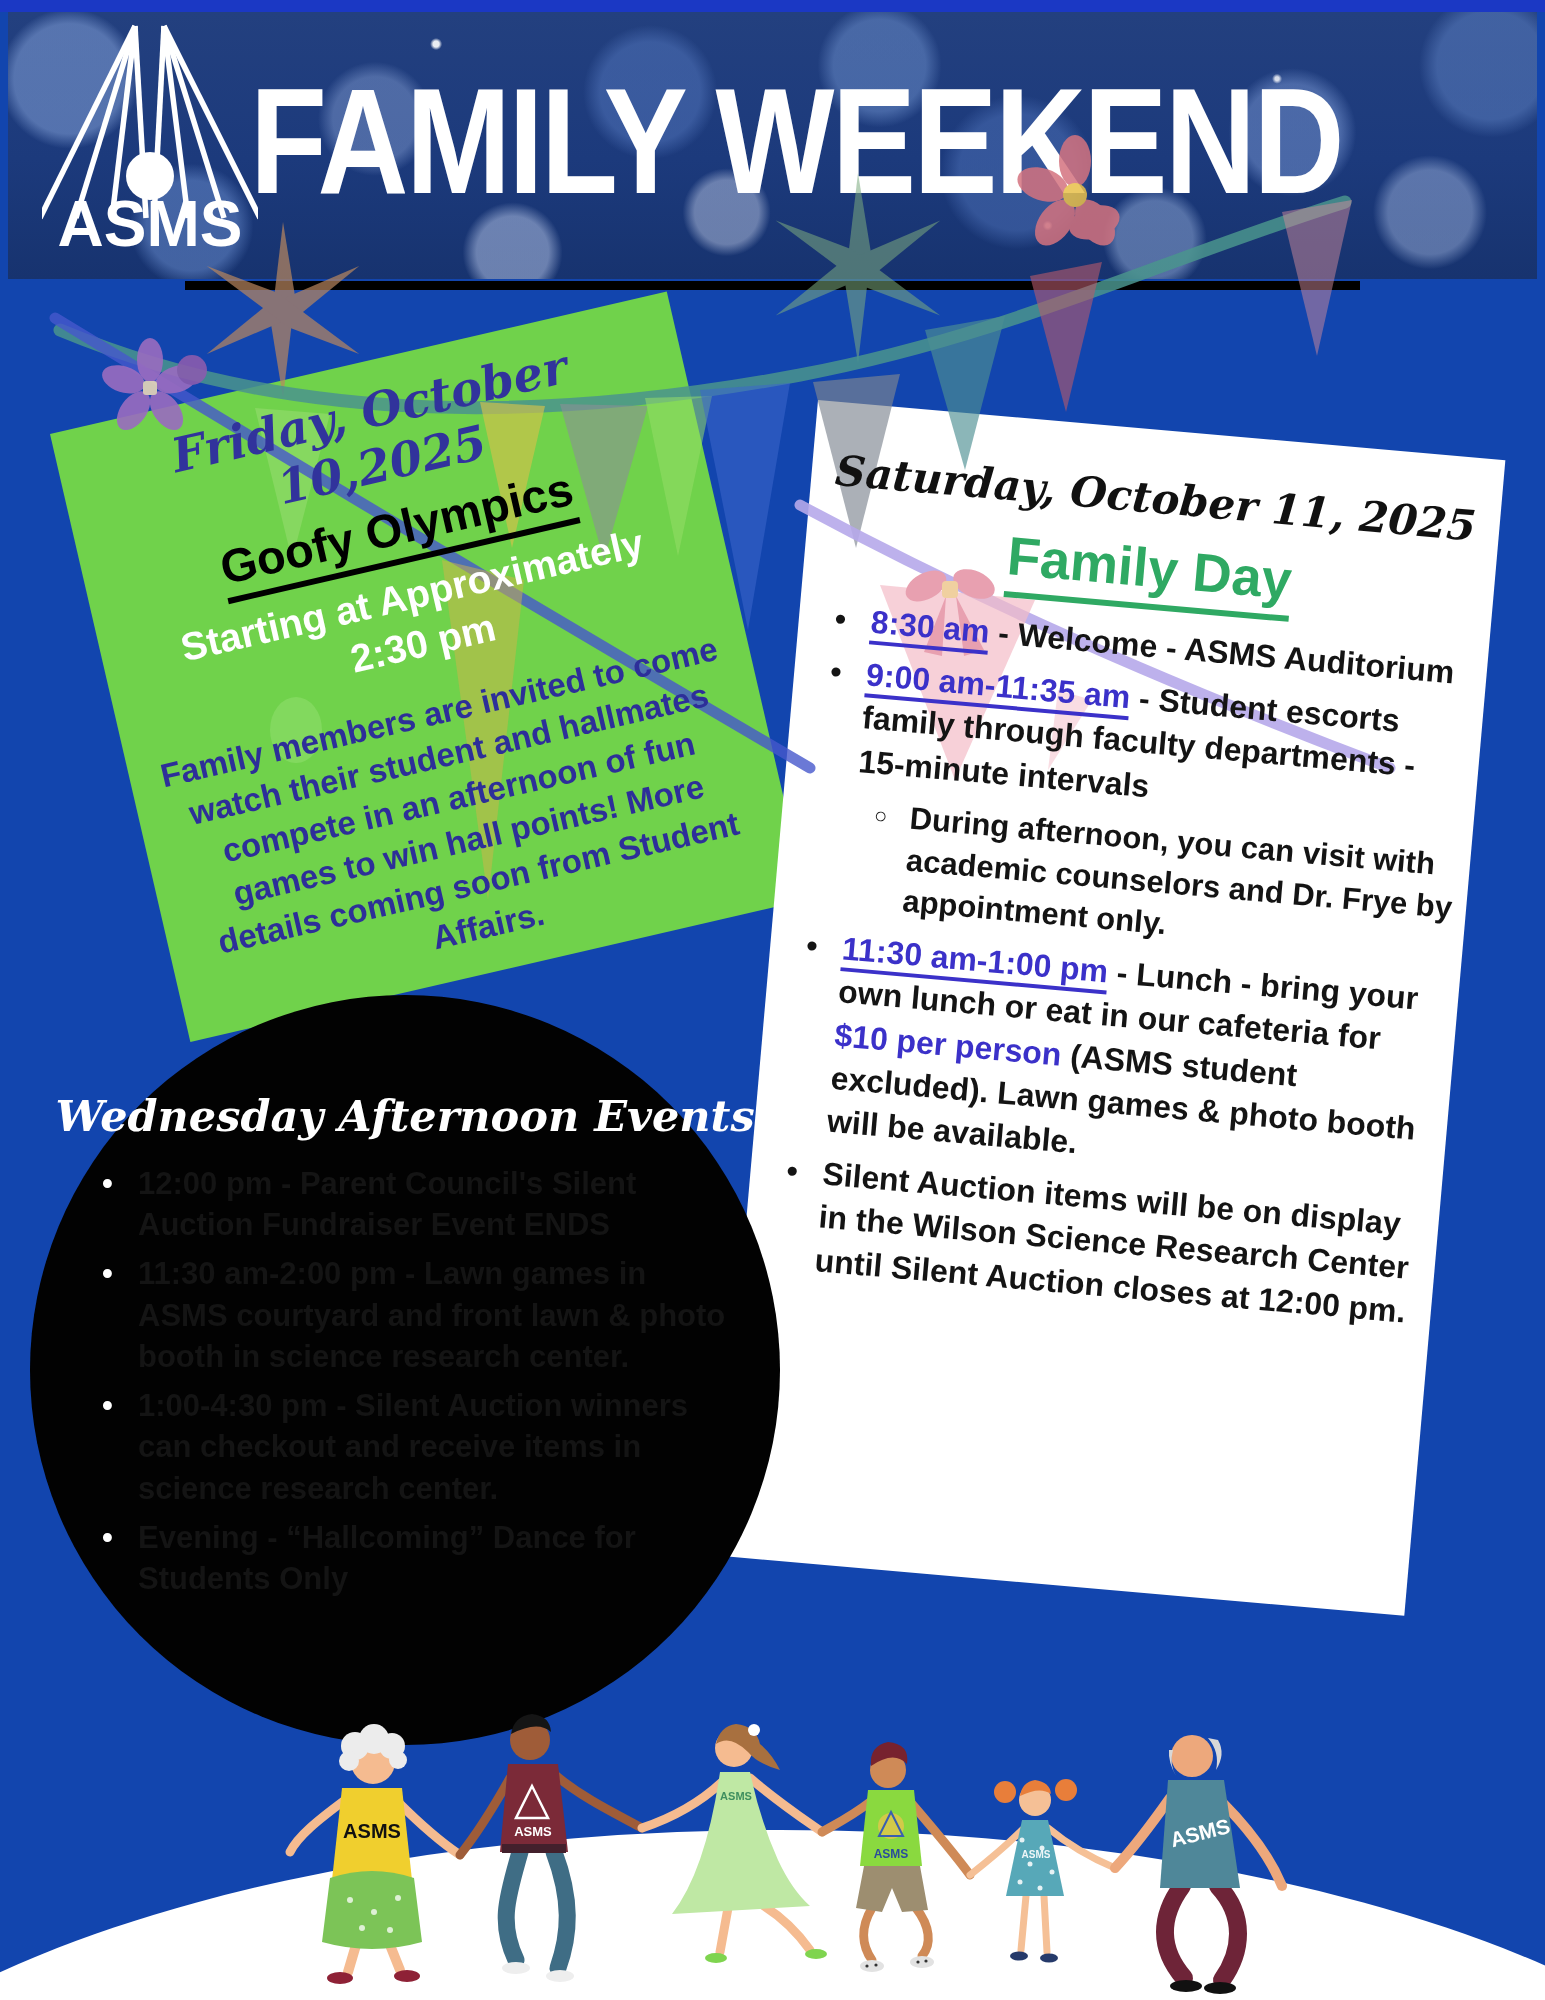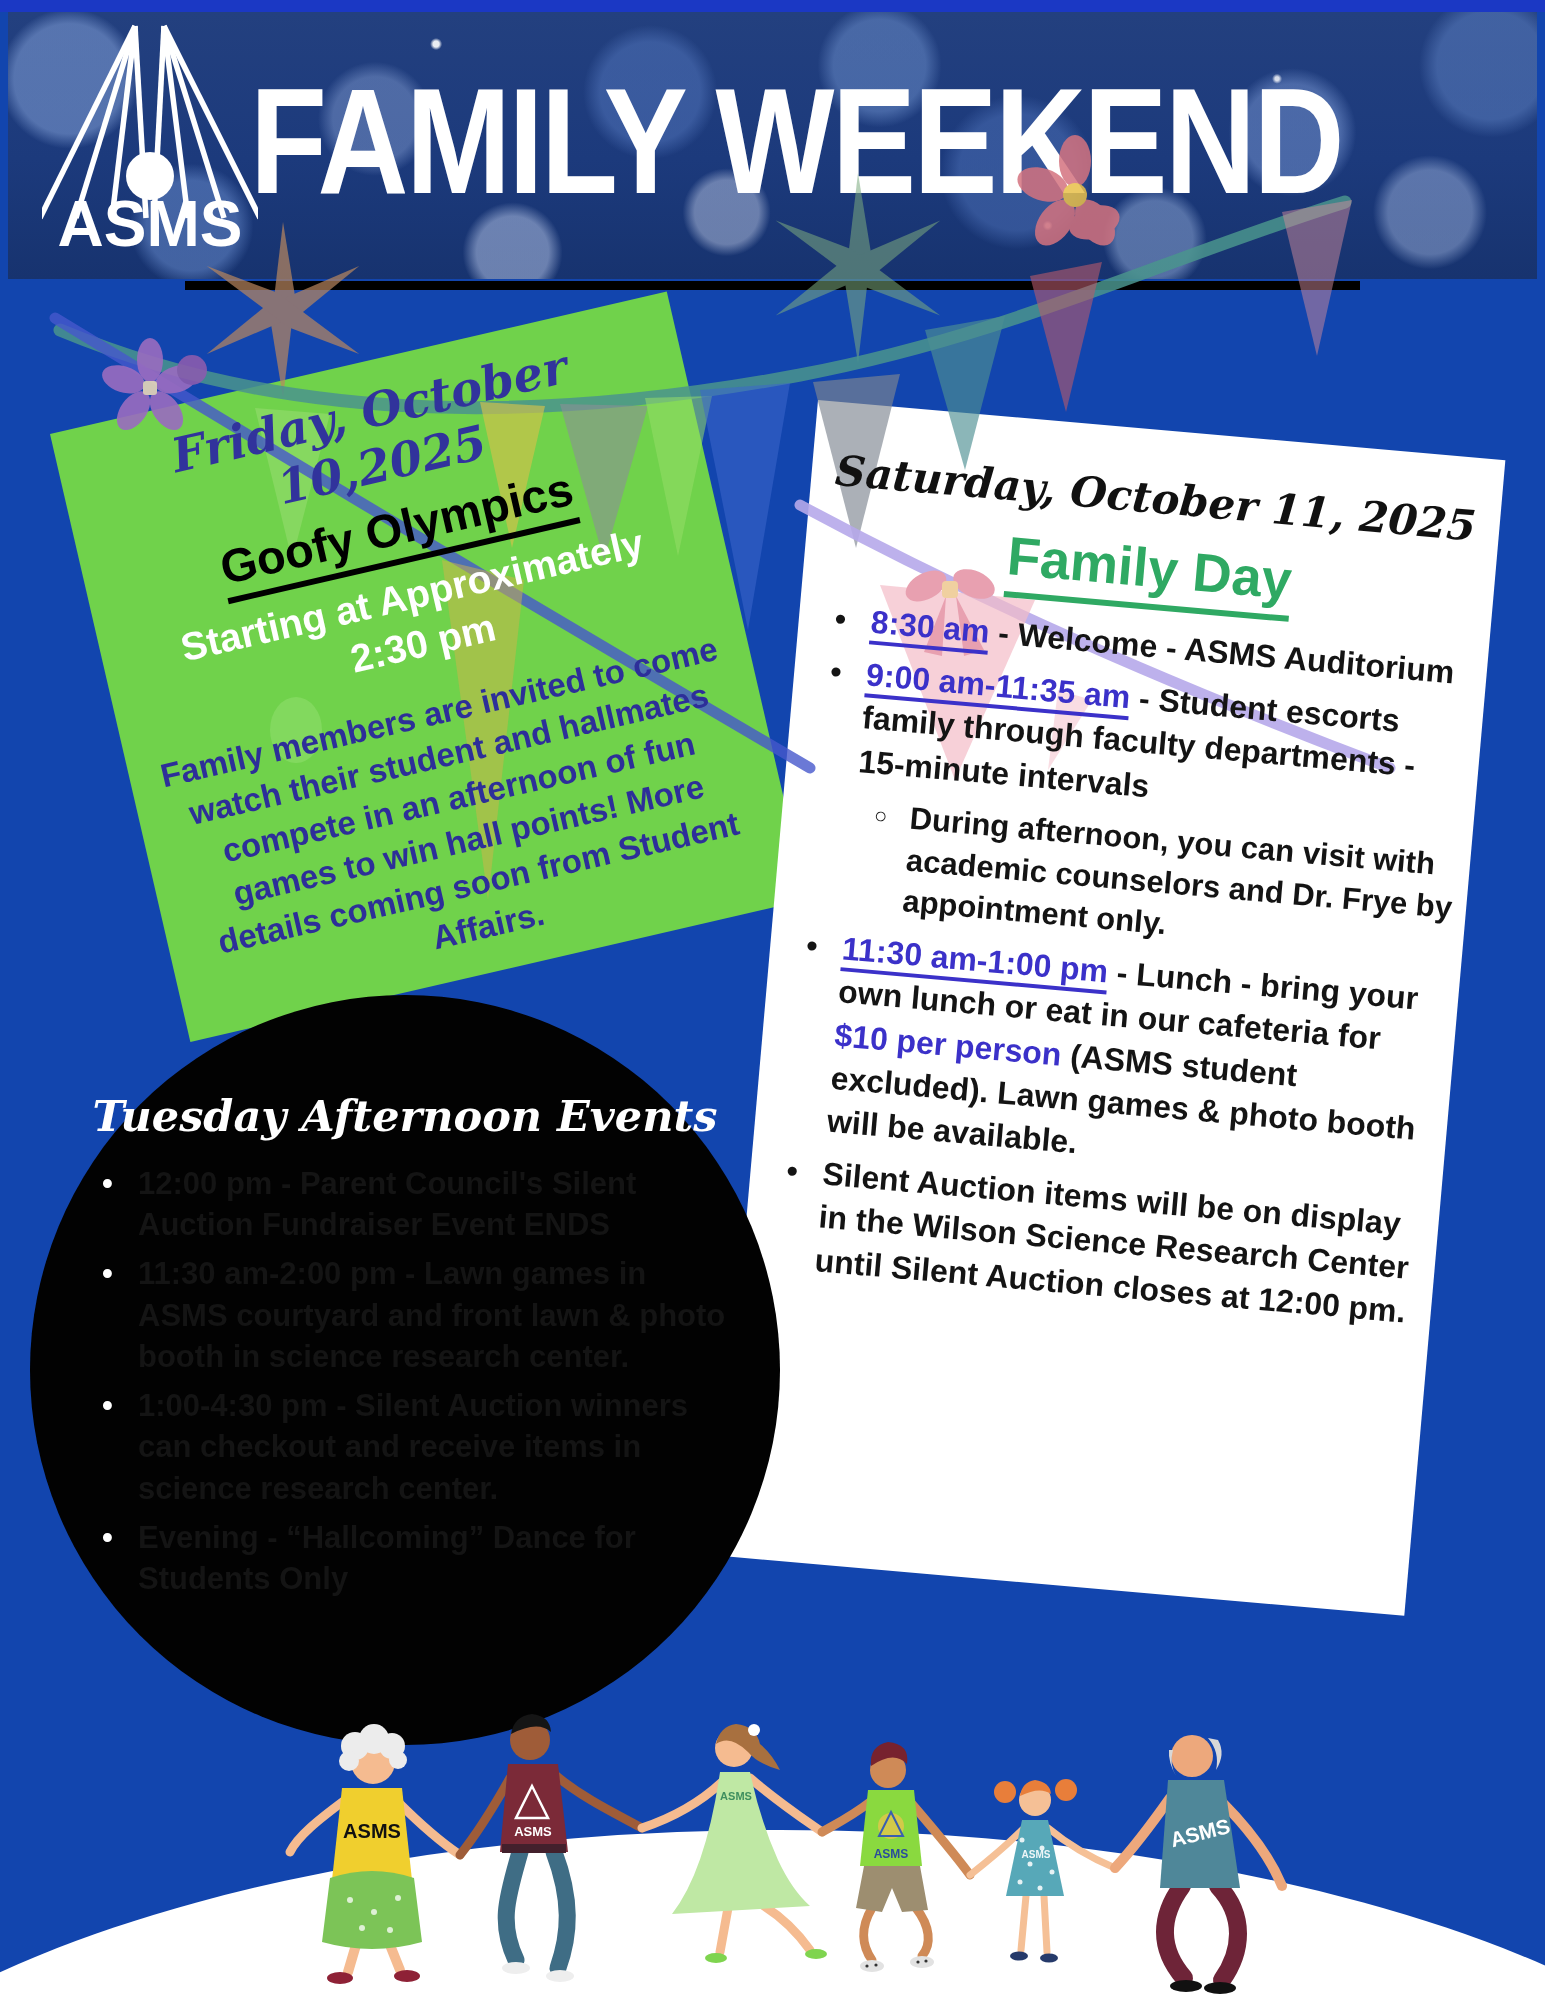--- a/index.html
+++ b/index.html
@@ -112,21 +112,21 @@
   <text x="108" y="228" text-anchor="middle" font-family="Liberation Sans, sans-serif" font-size="64" font-weight="800" fill="#ffffff">ASMS</text>
 </svg>
 
 <div class="header-title">FAMILY WEEKEND</div>
 <div class="header-rule"></div>
 
 <div class="green-card-bg"></div>
 <div class="white-card-bg"></div>
 
 <div class="afternoon-circle">
-  <div class="c-title script">Tuesday Afternoon Events</div>
+  <div class="c-title script">Wednesday Afternoon Events</div>
   <ul class="rich">
       <li class=" c-green"><span class="s-inherit">12:00 pm - Parent Council's Silent Auction Fundraiser Event ENDS</span></li>
       <li class=" c-white"><span class="s-inherit">11:30 am-2:00 pm - Lawn games in ASMS courtyard and front lawn &amp; photo booth in science research center.</span></li>
       <li class=" c-green"><span class="s-inherit">1:00-4:30 pm - Silent Auction winners can checkout and receive items in science research center.</span></li>
       <li class=" c-white"><span class="s-inherit">Evening - “Hallcoming” Dance for Students Only</span></li>
     </ul>
 </div>
 
 <div class="floor"></div>
 

